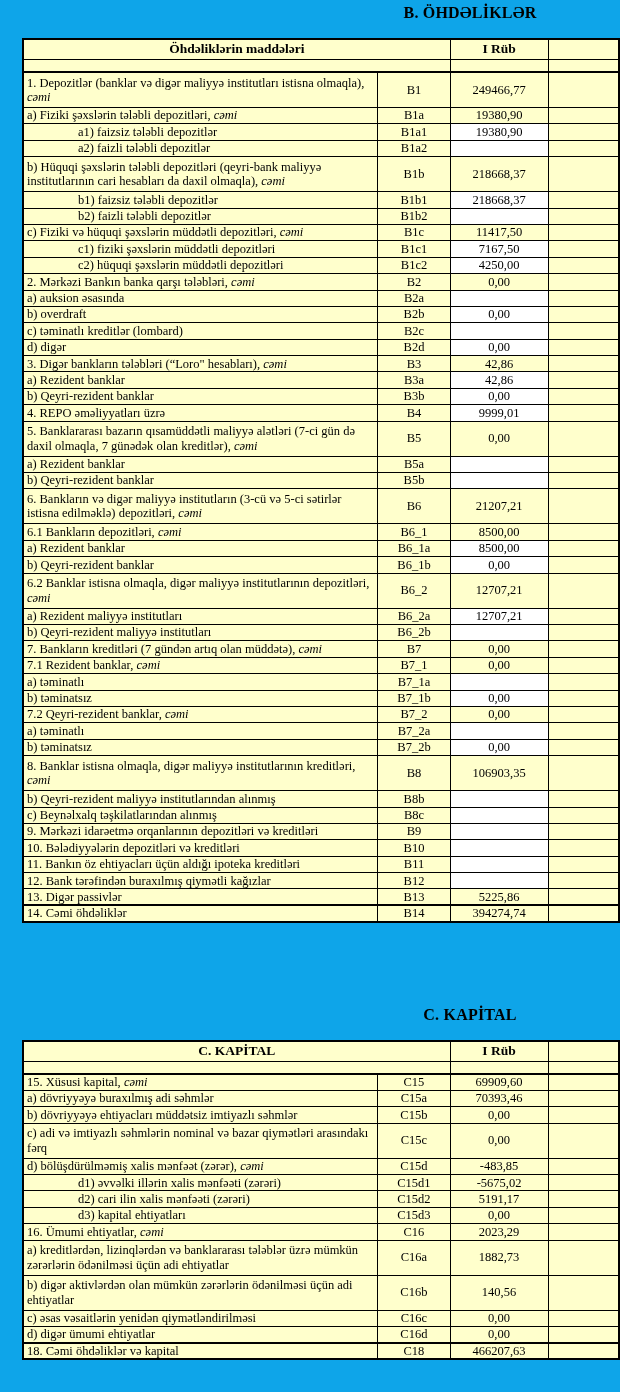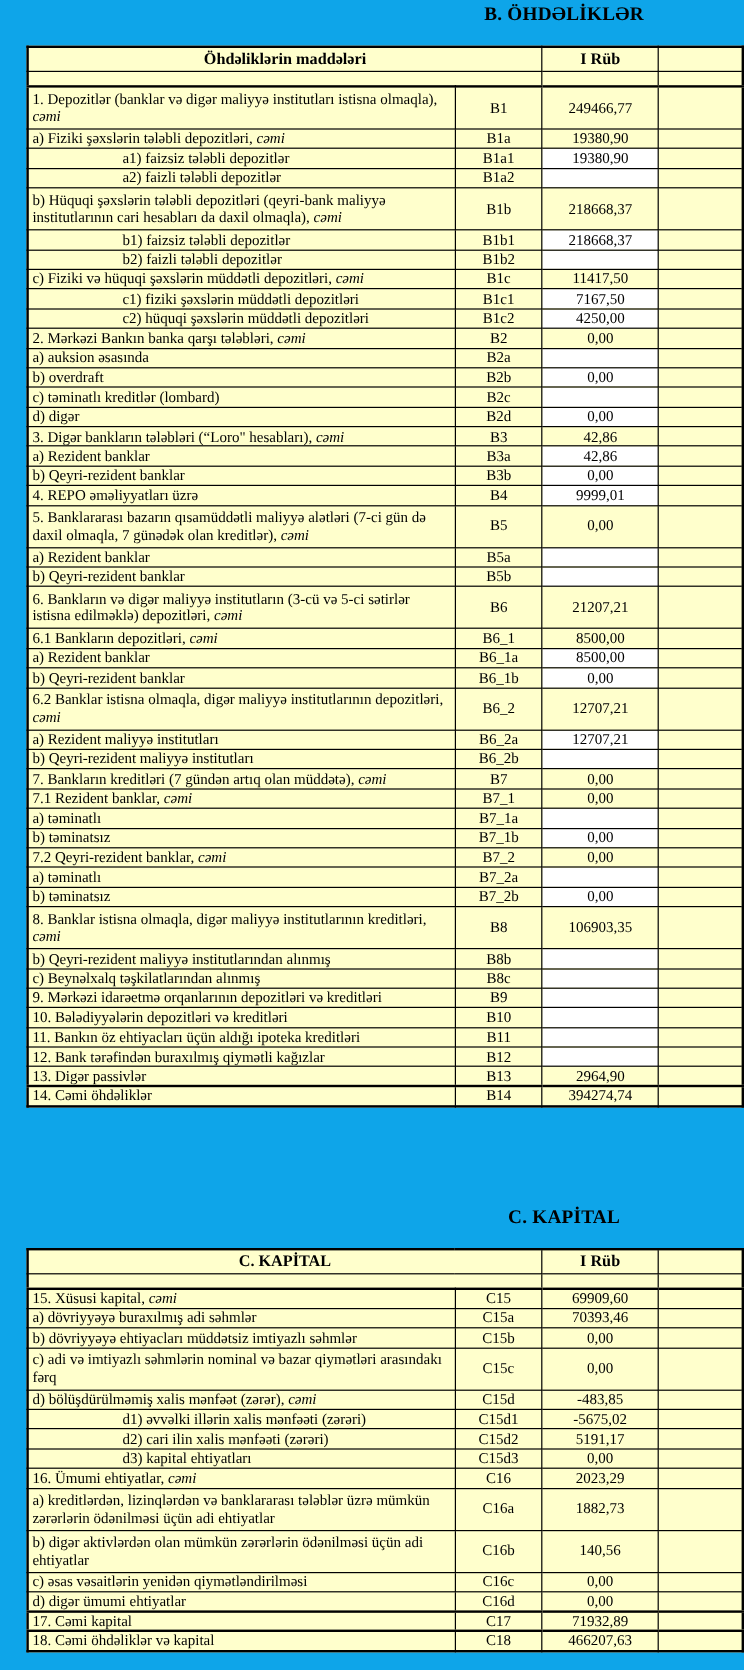--- a/index.html
+++ b/index.html
@@ -30,21 +30,21 @@
   }
   table.rpt thead th{
     height:19px;font-weight:bold;font-size:13.5px;text-align:center;
     background:var(--yellow);
   }
   tr.blankrow td{height:11px;border-bottom:2px solid var(--border);background:var(--yellow);}
   tr.r1{height:16.4px;}
   tr.r2 td{height:34px;}
   td.lbl{text-align:left;padding-left:4px;}
   td.lbl.ind1{}
-  td.lbl.ind2{padding-left:78px;}
+  td.lbl.ind2{padding-left:54px;}
   td.code{text-align:center;}
   td.val{text-align:center;}
   td.w{background:var(--white);}
   td.y{background:var(--yellow);}
   tr.totrow td{font-weight:normal;border-top:2px solid var(--border);}
   td.spill{background:var(--yellow);}
 </style>
 </head>
 <body>
 
@@ -327,21 +327,21 @@
           </tr>
           <tr class="r1">
             <td class="lbl">12. Bank tərəfindən buraxılmış qiymətli kağızlar</td>
             <td class="code">B12</td>
             <td class="val w"></td>
             <td class="spill w"></td>
           </tr>
           <tr class="r1">
             <td class="lbl">13. Digər passivlər</td>
             <td class="code">B13</td>
-            <td class="val y">2964,90</td>
+            <td class="val y">5225,86</td>
             <td class="spill y"></td>
           </tr>
           <tr class="r1 totrow">
             <td class="lbl">14. Cəmi öhdəliklər</td>
             <td class="code">B14</td>
             <td class="val y">394274,74</td>
             <td class="spill y"></td>
           </tr>
         </tbody>
       </table>
@@ -442,26 +442,20 @@
             <td class="val y">0,00</td>
             <td class="spill y"></td>
           </tr>
           <tr class="r1">
             <td class="lbl ind1">d) digər ümumi ehtiyatlar</td>
             <td class="code">C16d</td>
             <td class="val y">0,00</td>
             <td class="spill y"></td>
           </tr>
           <tr class="r1 totrow">
-            <td class="lbl">17. Cəmi kapital</td>
-            <td class="code">C17</td>
-            <td class="val y">71932,89</td>
-            <td class="spill y"></td>
-          </tr>
-          <tr class="r1 totrow">
             <td class="lbl">18. Cəmi öhdəliklər və kapital</td>
             <td class="code">C18</td>
             <td class="val y">466207,63</td>
             <td class="spill y"></td>
           </tr>
         </tbody>
       </table>
     </div>
 
 </div>

